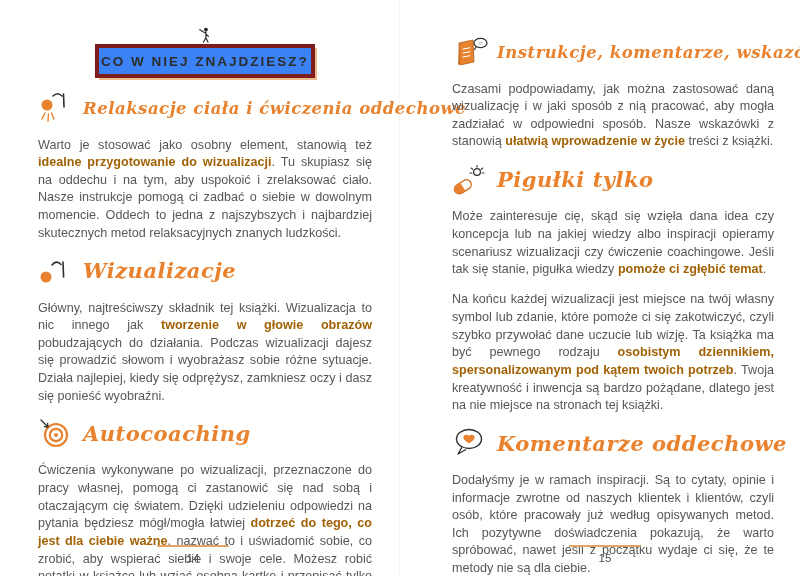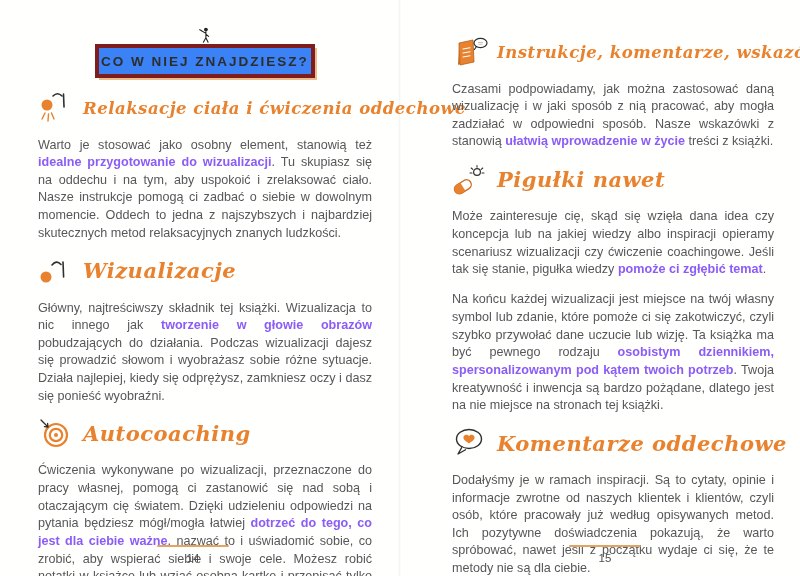--- a/index.html
+++ b/index.html
@@ -19,21 +19,21 @@
     color:#2d2d2d; }
 
   
   .section { margin-bottom:6px; }
   .sec-head { display:flex; align-items:center; gap:11px; margin:8px 0 6px; }
   .icon { width:34px; height:32px; flex:none; }
   .script { font-family:"DejaVu Serif", serif; font-style:italic; font-weight:bold;
     color:#e8822e; font-size:21px; white-space:nowrap; letter-spacing:0.5px; }
   .script.long { font-size:16.5px; }
   .para { font-size:12.6px; line-height:1.4; color:#57575a; text-align:justify; }
-  .hl { color:#8b5cf6; font-weight:bold; }
+  .hl { color:#a16207; font-weight:bold; }
 
   
   .footer { position:absolute; bottom:12px; text-align:center; }
   .page-left  .footer { left:26px;  width:334px; }
   .page-right .footer { left:44px;  width:322px; }
   .rule { width:72px; height:2px; background:#e2a364; margin:0 auto 5px; border-radius:2px; }
   .pnum { font-size:11.5px; color:#4f4f52; }
 </style>
 </head>
 <body>
@@ -126,21 +126,21 @@
         <span class="icon">
           <svg width="34" height="32" viewBox="0 0 34 32">
             <circle cx="25" cy="8" r="3.4" fill="none" stroke="#2f2f2f" stroke-width="1.2"></circle>
             <path d="M25 1.5 v1.8 M30.8 4 l-1.6 1.4 M32 9 h-2 M19.2 4 l1.6 1.4 M18 9 h2" stroke="#2f2f2f" stroke-width="1.1" stroke-linecap="round"></path>
             <g transform="rotate(-32 11 23)">
               <rect x="2" y="18" width="18" height="9.5" rx="4.7" fill="#ffffff" stroke="#d06d1e" stroke-width="1.4"></rect>
               <path d="M6.7 18 a4.7 4.7 0 0 0 -4.7 4.7 a4.7 4.7 0 0 0 4.7 4.8 l4.3 0 0 -9.5 z" fill="#e8822e"></path>
             </g>
           </svg>
         </span>
-        <span class="script">Pigułki nawet</span>
+        <span class="script">Pigułki tylko</span>
       </div>
       <p class="para"><span>Może zainteresuje cię, skąd się wzięła dana idea czy koncepcja lub na jakiej wiedzy albo inspiracji opieramy scenariusz wizualizacji czy ćwiczenie coachingowe. Jeśli tak się stanie, pigułka wiedzy </span><span class="hl">pomoże ci zgłębić temat</span><span>.</span></p>
     </div>
 
     <div class="section">
       <p class="para"><span>Na końcu każdej wizualizacji jest miejsce na twój własny symbol lub zdanie, które pomoże ci się zakotwiczyć, czyli szybko przywołać dane uczucie lub wizję. Ta książka ma być pewnego rodzaju </span><span class="hl">osobistym dziennikiem, spersonalizowanym pod kątem twoich potrzeb</span><span>. Twoja kreatywność i inwencja są bardzo pożądane, dlatego jest na nie miejsce na stronach tej książki.</span></p>
     </div>
 
     <div class="section">
       <div class="sec-head">

